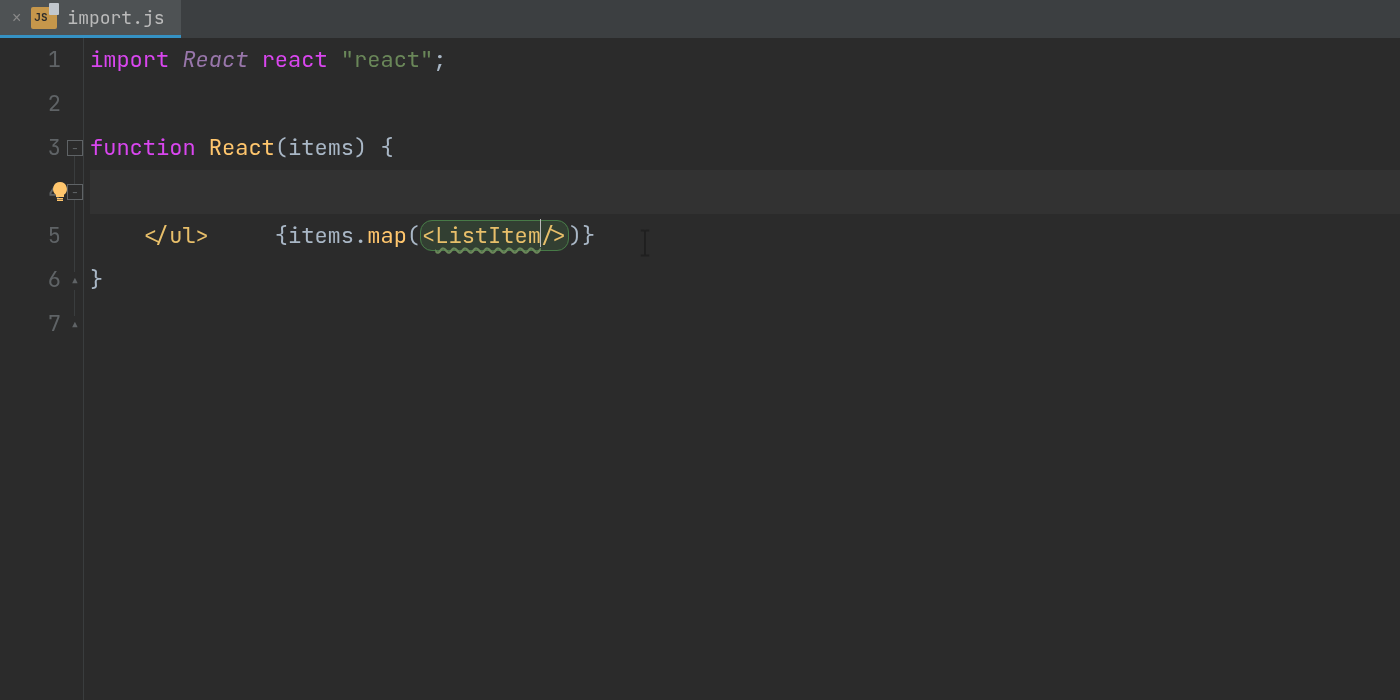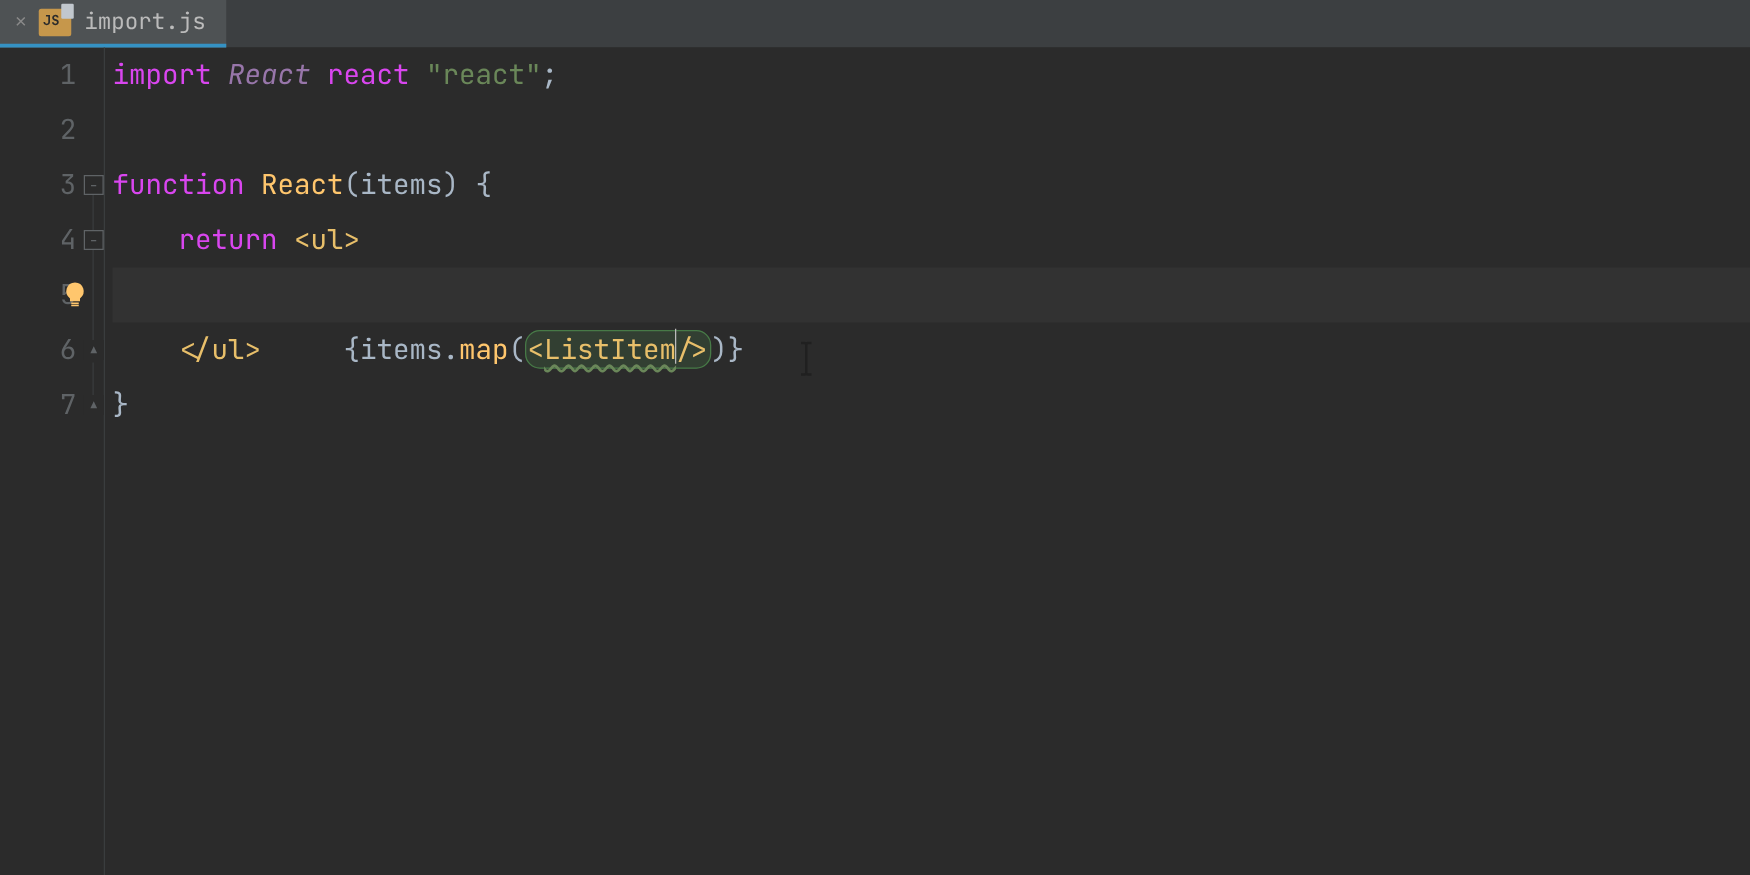--- a/index.html
+++ b/index.html
@@ -194,21 +194,20 @@
   </div>
 
   <div class="code">
 
     <div class="code-line"><span class="kw">import</span> <span class="react">React</span> <span class="kw">react</span> <span class="str">"react"</span><span class="punc">;</span></div>
 
     <div class="code-line"></div>
 
     <div class="code-line"><span class="kw">function</span> <span class="fn">React</span><span class="punc">(</span><span class="ident">items</span><span class="punc">)</span> <span class="punc">{</span></div>
 
-    <div class="code-line">    <span class="kw">return</span> <span class="tag">&lt;ul&gt;</span></div>
 
     <div class="code-line current" style="position:relative;">
       <span class="bulb" style="top:10px;">
         <svg viewBox="0 0 24 24" fill="#ffc66d">
             <path d="M9 21h6v-1H9v1zm3-19a7 7 0 0 0-4 12.7V17h8v-2.3A7 7 0 0 0 12 2z"></path>
             <rect x="9" y="18" width="6" height="1.5" fill="#ffc66d"></rect>
           </svg>
       </span>        <span class="punc">{</span><span class="ident">items</span><span class="punc">.</span><span class="fn">map</span><span class="punc">(</span><span class="hl-box"><span class="tag">&lt;</span><span class="comp underline-wavy">ListItem</span><span class="caret"></span><span class="tag">/&gt;</span></span><span class="punc">)</span><span class="punc">}</span>
       <span class="ibeam-cursor" style="left:440px;top:14px;">
         <svg width="18" height="28" viewBox="0 0 12 20" stroke="#202020" stroke-width="1.4" fill="none">

